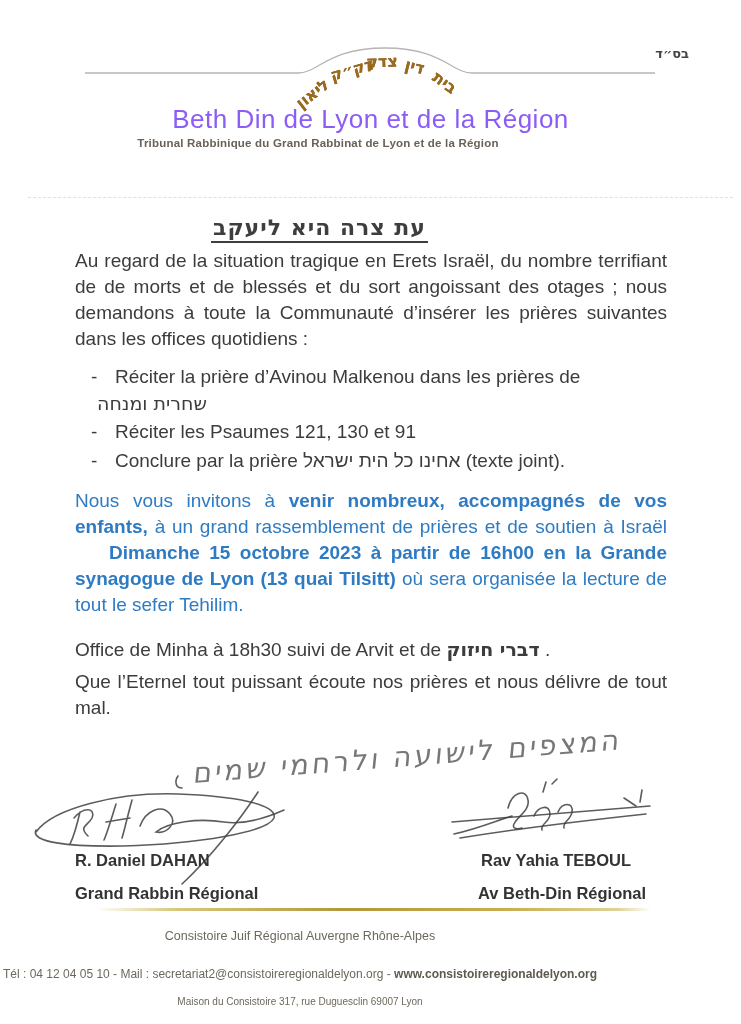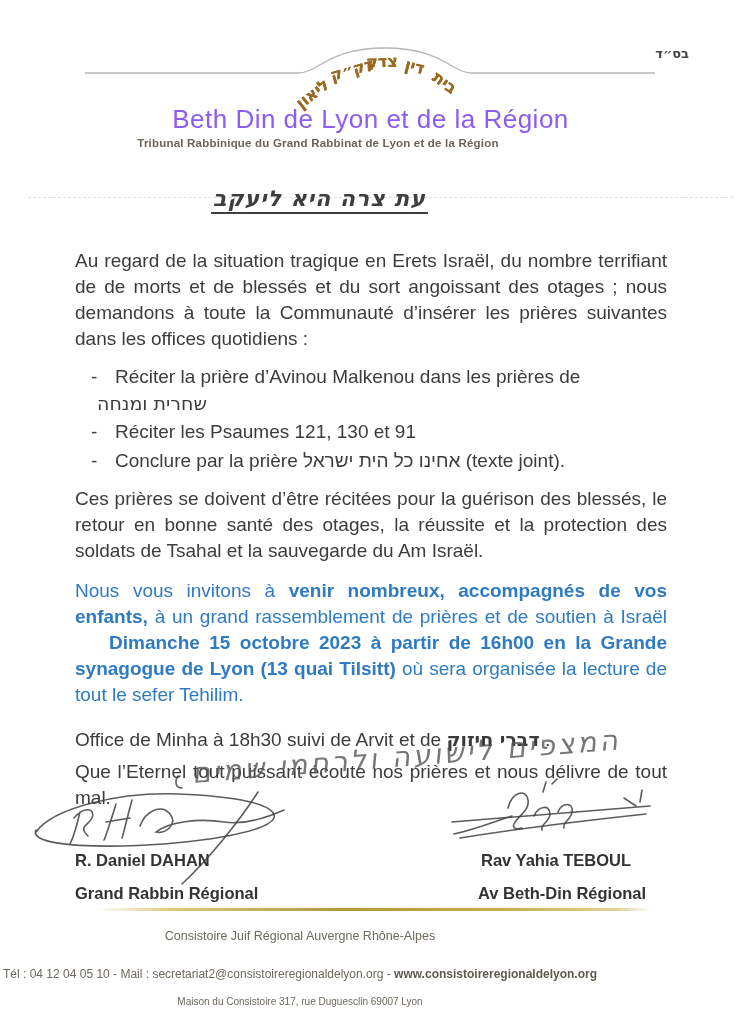--- a/index.html
+++ b/index.html
@@ -30,21 +30,21 @@
     position:absolute; top:104px; left:0; width:741px; text-align:center;
     font-size:26px; font-weight:400; color:#8b5cf6; letter-spacing:.5px;
   }
   .org-subtitle{
     position:absolute; top:137px; left:0; width:636px; text-align:center;
     font-size:11.5px; font-weight:700; color:#6b6156; letter-spacing:.2px;
   }
 
   .scan-line{position:absolute; top:197px; left:28px; right:8px; border-top:1px dashed #e3e0da;}
 
-  .letter-heading-wrap{position:absolute; top:186px; left:0; width:639px; text-align:center;font-style:italic;}
+  .letter-heading-wrap{position:absolute; top:215px; left:0; width:639px; text-align:center;}
   .letter-heading{
     display:inline-block; font-size:22px; font-weight:700; color:#3e3e3e;
     font-family:"DejaVu Sans", sans-serif; direction:rtl;
     border-bottom:2px solid #3e3e3e; padding:0 2px 1px 2px; letter-spacing:1px;
   }
 
   
   .body-text{
     position:absolute; left:75px; top:248px; width:592px;
     font-size:19px; line-height:26px; text-align:justify; color:#3c3c3c;
@@ -129,21 +129,20 @@
       <li>
         <span class="dash">-</span>
         <span>Réciter les Psaumes 121, 130 et 91</span>
       </li>
       <li>
         <span class="dash">-</span>
         <span>Conclure par la prière אחינו כל הית ישראל (texte joint).</span>
       </li>
     </ul>
 
-    <p class="p-recite">Ces prières se doivent d’être récitées pour la guérison des blessés, le retour en bonne santé des otages, la réussite et la protection des soldats de Tsahal et la sauvegarde du Am Israël.</p>
 
     <p class="p-invite"><span>Nous vous invitons à </span><span class="seg-bold">venir nombreux, accompagnés de vos enfants,</span><span> à un grand rassemblement de prières et de soutien à Israël</span><span class="gap"></span><span class="seg-bold">Dimanche 15 octobre 2023 à partir de 16h00 en la Grande synagogue de Lyon (13 quai Tilsitt)</span><span> où sera organisée la lecture de tout le sefer Tehilim.</span></p>
 
     <p class="p-minha"><span>Office de Minha à 18h30 suivi de Arvit et de </span><span class="seg-bold heb">דברי חיזוק</span><span> .</span></p>
 
     <p class="p-close">Que l’Eternel tout puissant écoute nos prières et nous délivre de tout mal.</p>
   </div>
 
   <div class="hand-note">המצפים לישועה ולרחמי שמים</div>
 

